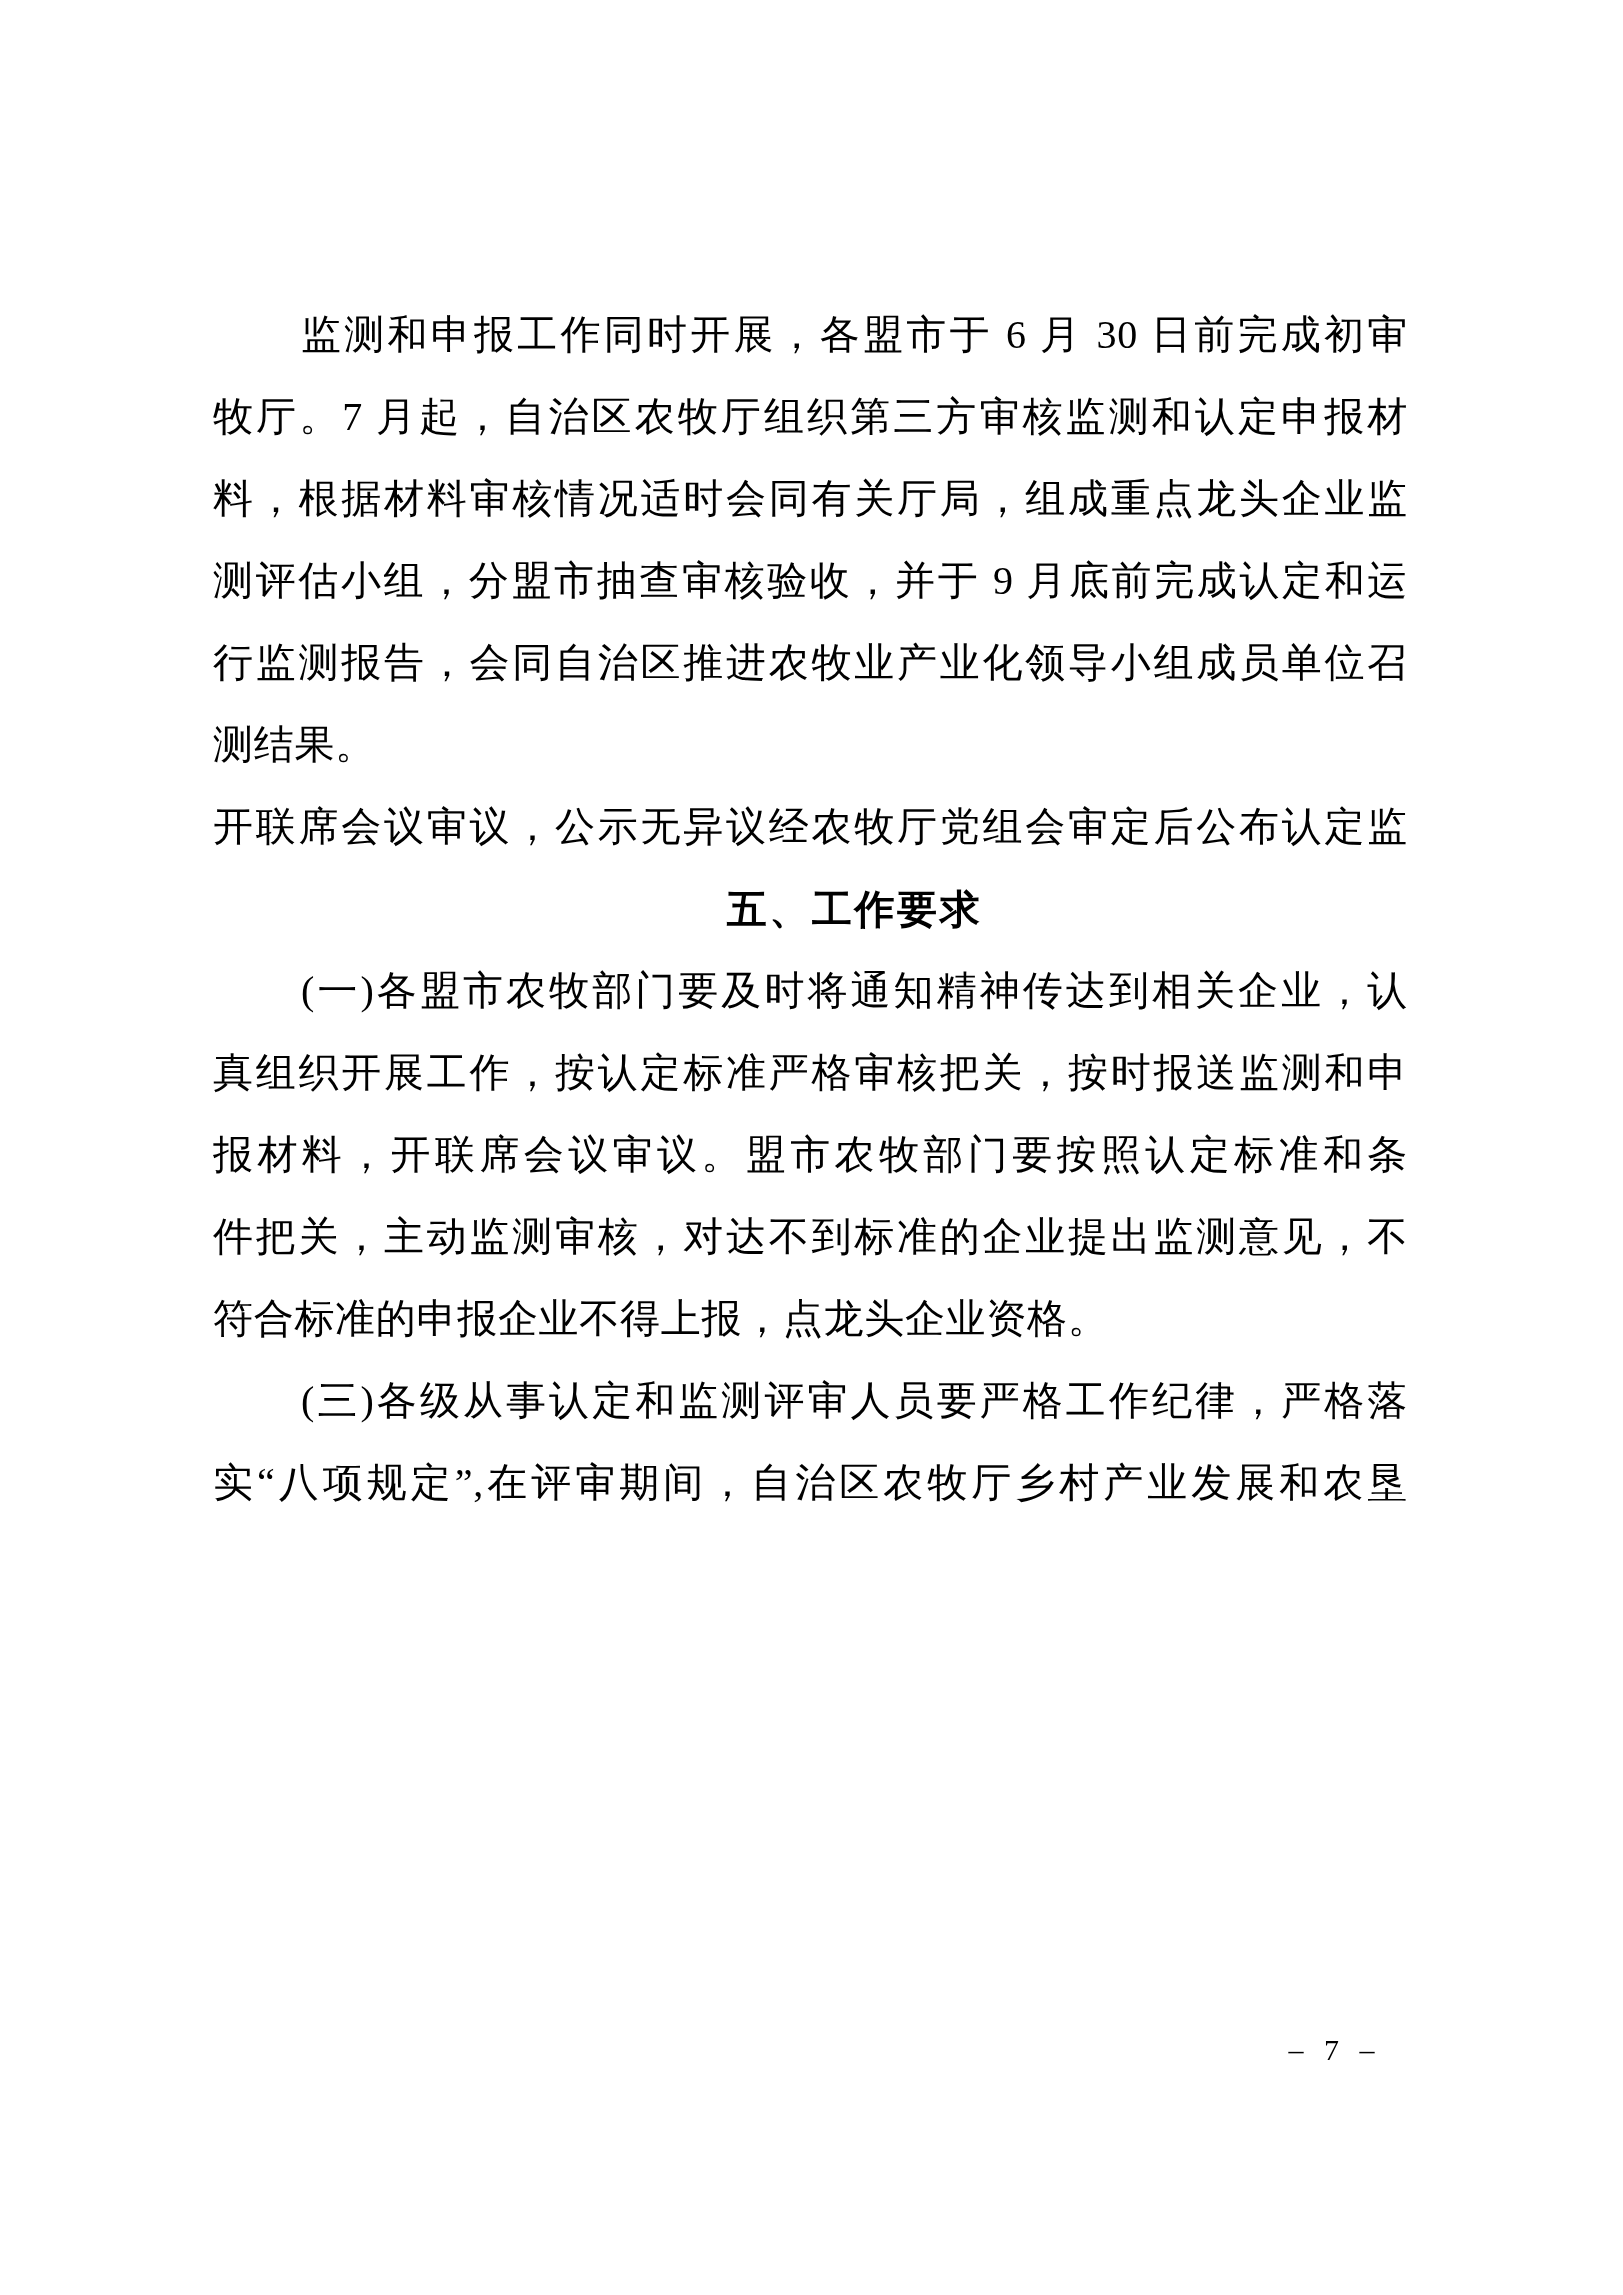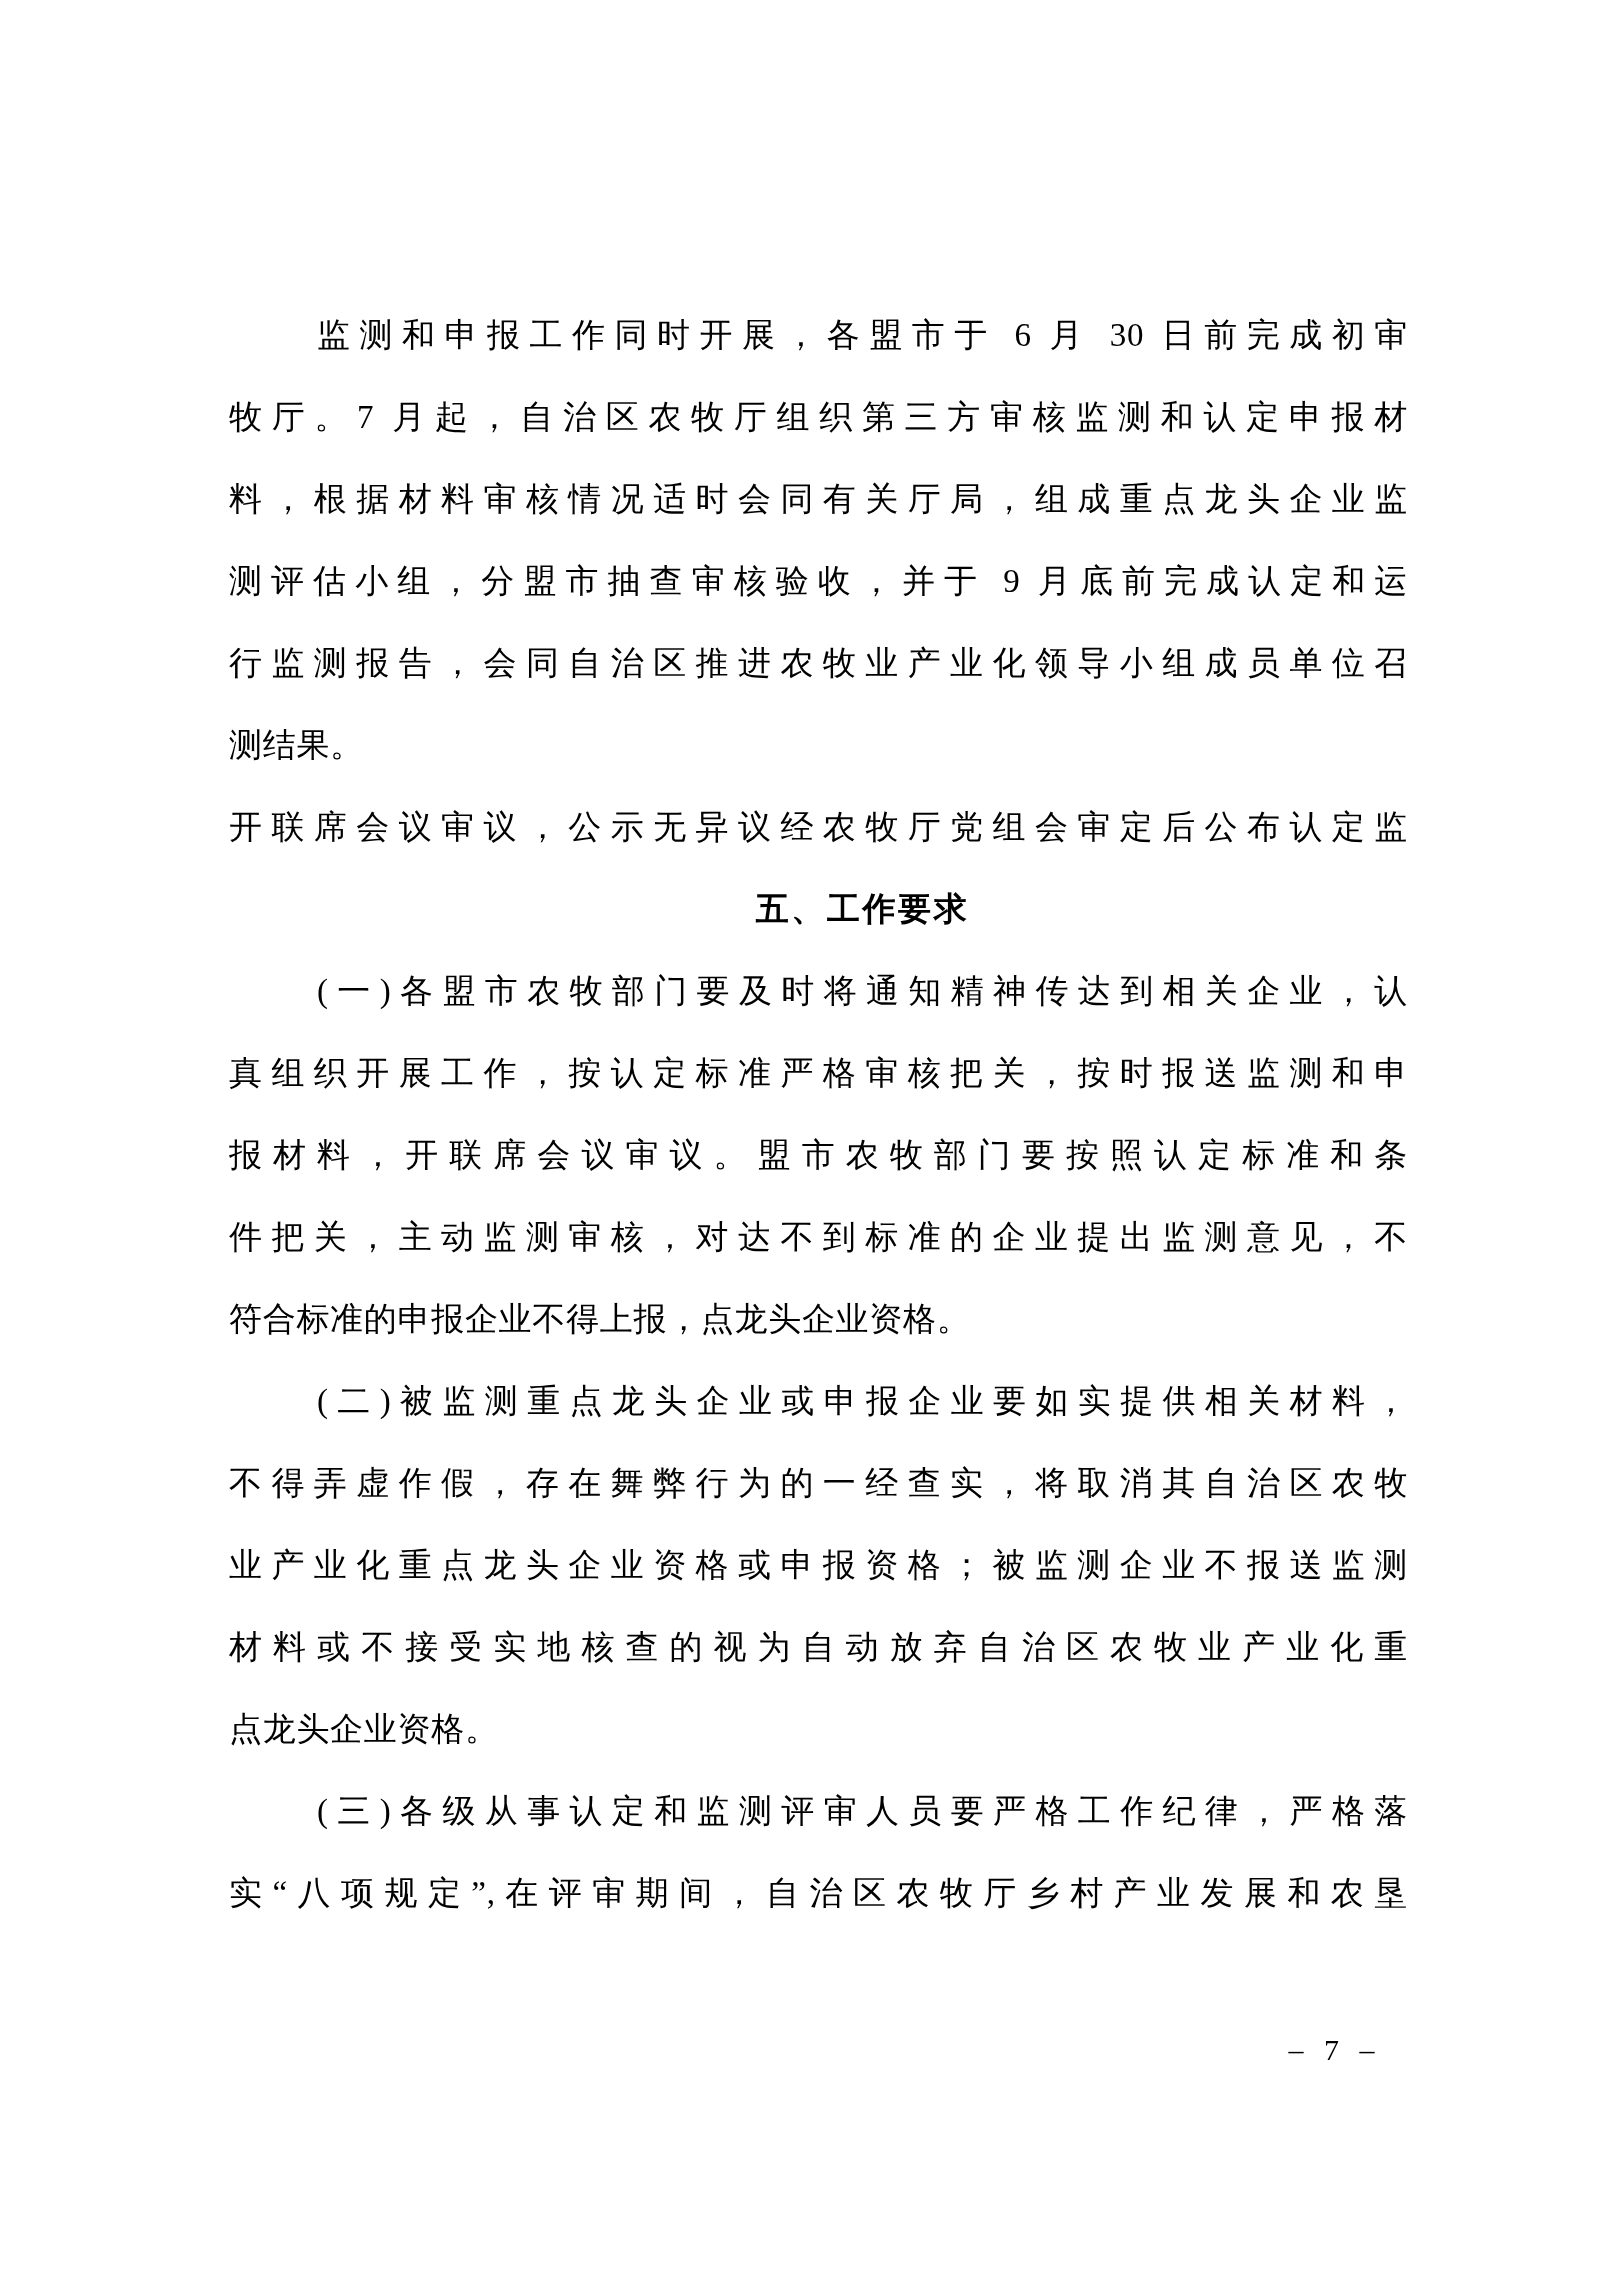--- a/index.html
+++ b/index.html
@@ -18,26 +18,25 @@
     overflow: hidden;
   }
   .text-block {
     position: absolute;
     left: 213px;
     top: 294px;
     width: 1195px;
   }
   .para { margin: 0; padding: 0; }
   .line {
-    font-size: 33px;
+    font-size: 40px;
     line-height: 82px;
     height: 82px;
     white-space: normal;
     letter-spacing: 0.7px;
-    margin-left: 16px;
   }
   .line.j {
     text-align: justify;
     text-align-last: justify;
   }
   .line.first {
     text-indent: 88px;
     text-align: center;
   }
   .para.heading .line {
@@ -74,26 +73,19 @@
         <div class="line first">五、工作要求</div>
       </div>
       <div class="para paragraph">
         <div class="line j first">(一)各盟市农牧部门要及时将通知精神传达到相关企业，认</div>
         <div class="line j">真组织开展工作，按认定标准严格审核把关，按时报送监测和申</div>
         <div class="line j">报材料，开联席会议审议。盟市农牧部门要按照认定标准和条</div>
         <div class="line j">件把关，主动监测审核，对达不到标准的企业提出监测意见，不</div>
         <div class="line">符合标准的申报企业不得上报，点龙头企业资格。</div>
       </div>
       <div class="para paragraph">
-        <div class="line j first">(二)被监测重点龙头企业或申报企业要如实提供相关材料，</div>
-        <div class="line j">不得弄虚作假，存在舞弊行为的一经查实，将取消其自治区农牧</div>
-        <div class="line j">业产业化重点龙头企业资格或申报资格；被监测企业不报送监测</div>
-        <div class="line j">材料或不接受实地核查的视为自动放弃自治区农牧业产业化重</div>
-        <div class="line">点龙头企业资格。</div>
-      </div>
-      <div class="para paragraph">
         <div class="line j first">(三)各级从事认定和监测评审人员要严格工作纪律，严格落</div>
         <div class="line j">实“八项规定”,在评审期间，自治区农牧厅乡村产业发展和农垦</div>
       </div>
     </div>
   <div class="page-number">– 7 –</div>
 </div>
 
 
 </body></html>

